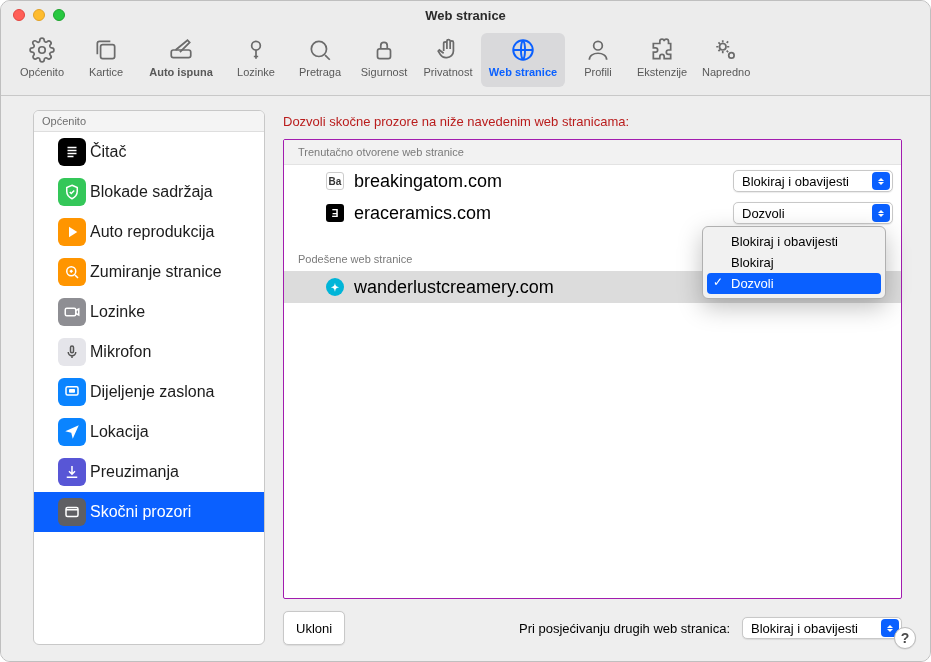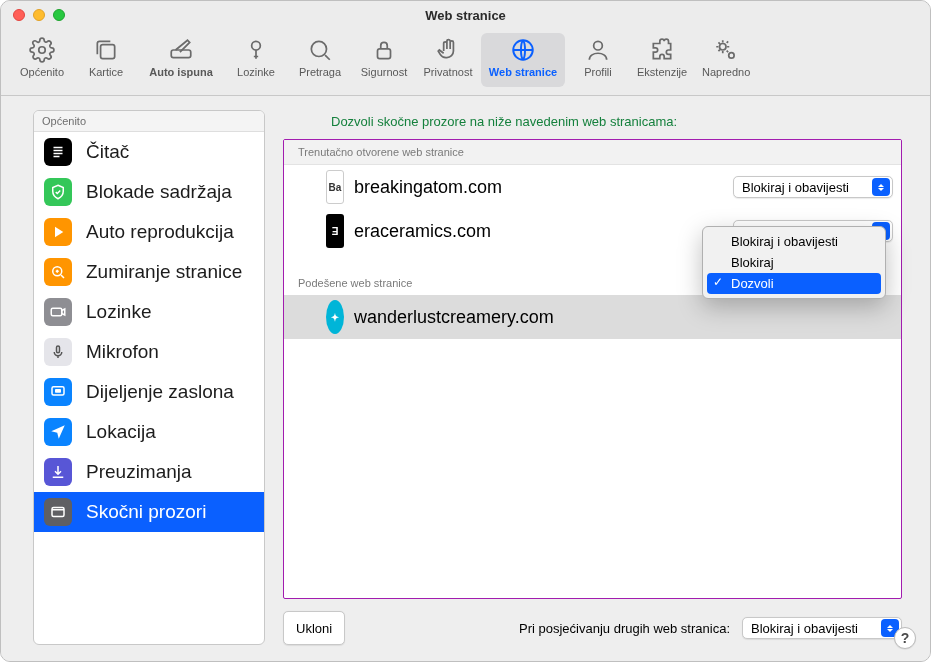--- a/index.html
+++ b/index.html
@@ -86,44 +86,44 @@
     font-size: 11px;
     color: #6e6e6e;
     padding: 4px 8px;
     border-bottom: 1px solid #dedede;
     background: #f4f4f4;
   }
   .side-list { flex:1; overflow:hidden; }
   .side-item {
     display: flex;
     align-items: center;
-    gap: 14px;
-    padding: 6px 10px;
-    font-size: 19px;
+    gap: 4px;
+    padding: 6px 24px;
+    font-size: 16px;
     color: #1c1c1c;
   }
   .side-item.selected {
     background: #0a60ff;
     color: #fff;
   }
   .sicon {
     width: 28px; height: 28px; border-radius: 6px;
     display: flex; align-items: center; justify-content: center;
     font-size: 16px;
     flex-shrink: 0;
   }
   .sicon svg { width: 18px; height: 18px; }
   .main {
     flex: 1;
     padding: 18px 28px 16px 18px;
     display: flex;
     flex-direction: column;
     position: relative;
   }
-  .main-heading { font-size: 13px; margin-bottom: 10px; color:#15803d;margin-left:48px;}
+  .main-heading { font-size: 13px; margin-bottom: 10px; color:#b91c1c;}
   .table-wrap {
     flex: 1;
     border: 1px solid #a21caf;
     border-radius: 2px;
     background: #fff;
     overflow: hidden;
     position: relative;
   }
   .sect-header {
     font-size: 11px;
@@ -134,21 +134,21 @@
   }
   .row {
     display: flex;
     align-items: center;
     padding: 5px 8px 5px 30px;
     gap: 10px;
   }
   .row-indent { padding-left: 42px;}
   .row.selected { background: #dcdcdc; }
   .favicon {
-    width: 18px; height: 34px; border-radius: 3px;
+    width: 18px; height: 18px; border-radius: 3px;
     display:flex;align-items:center;justify-content:center;
     font-size: 10px; flex-shrink:0;
   }
   .row-label { flex: 1; font-size: 18px; }
   .combo {
     width: 160px;
     height: 22px;
     border: 1px solid #c8c8c8;
     border-radius: 5px;
     background: #fff;

